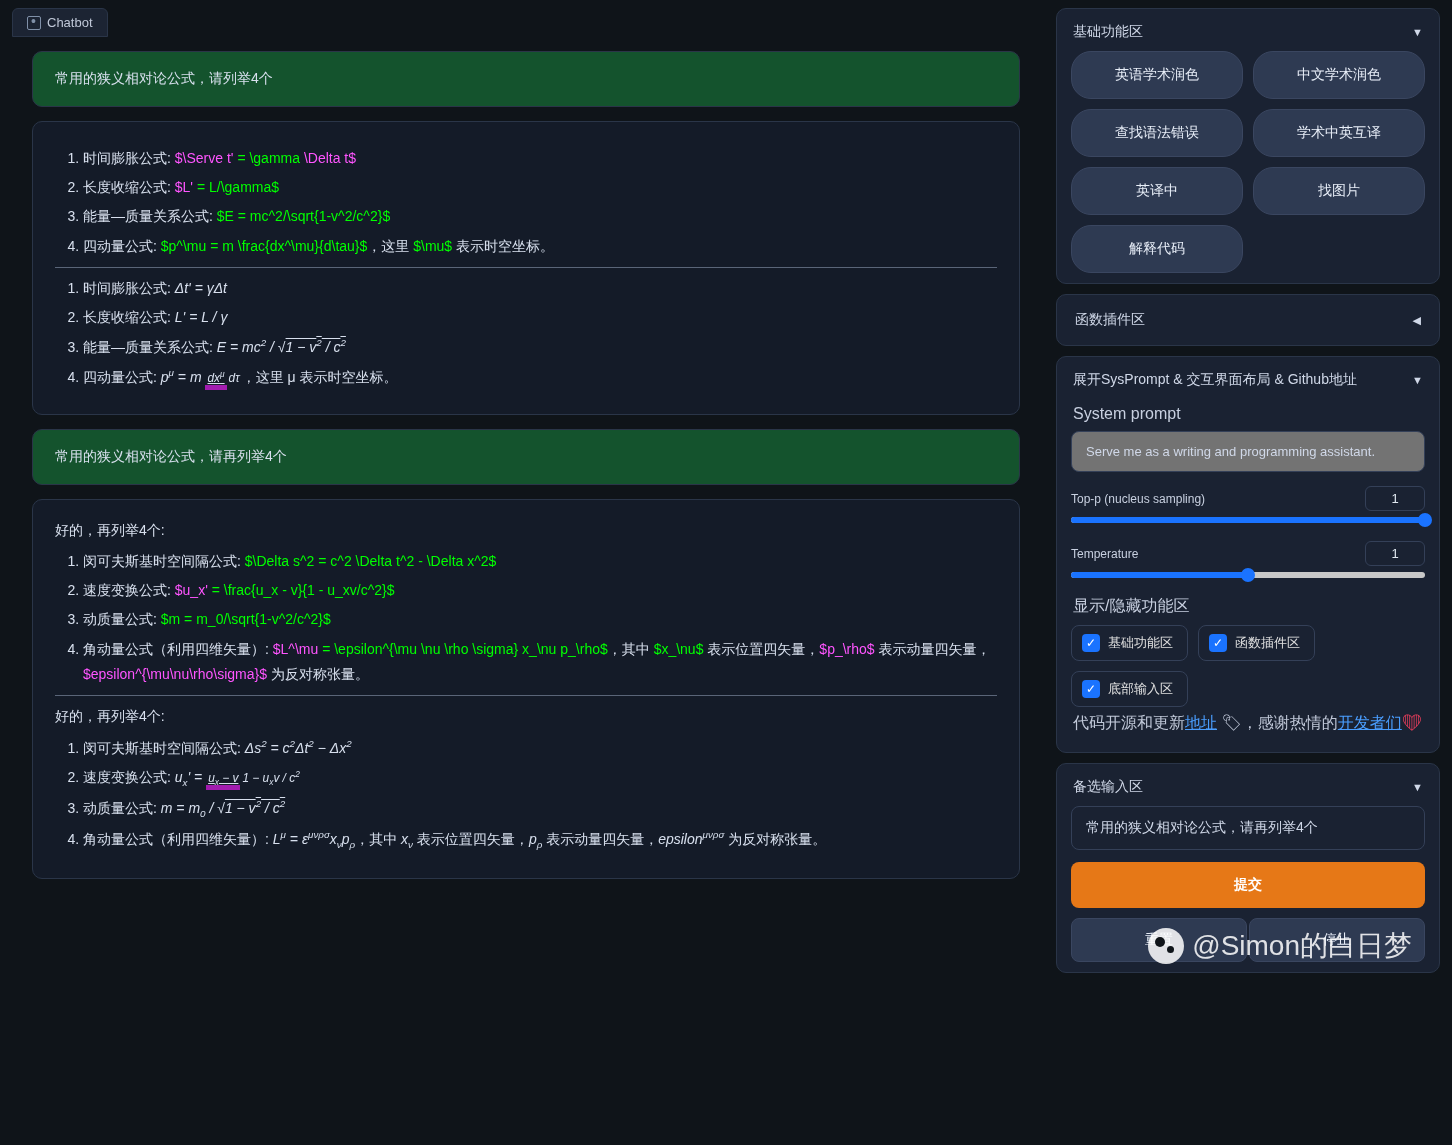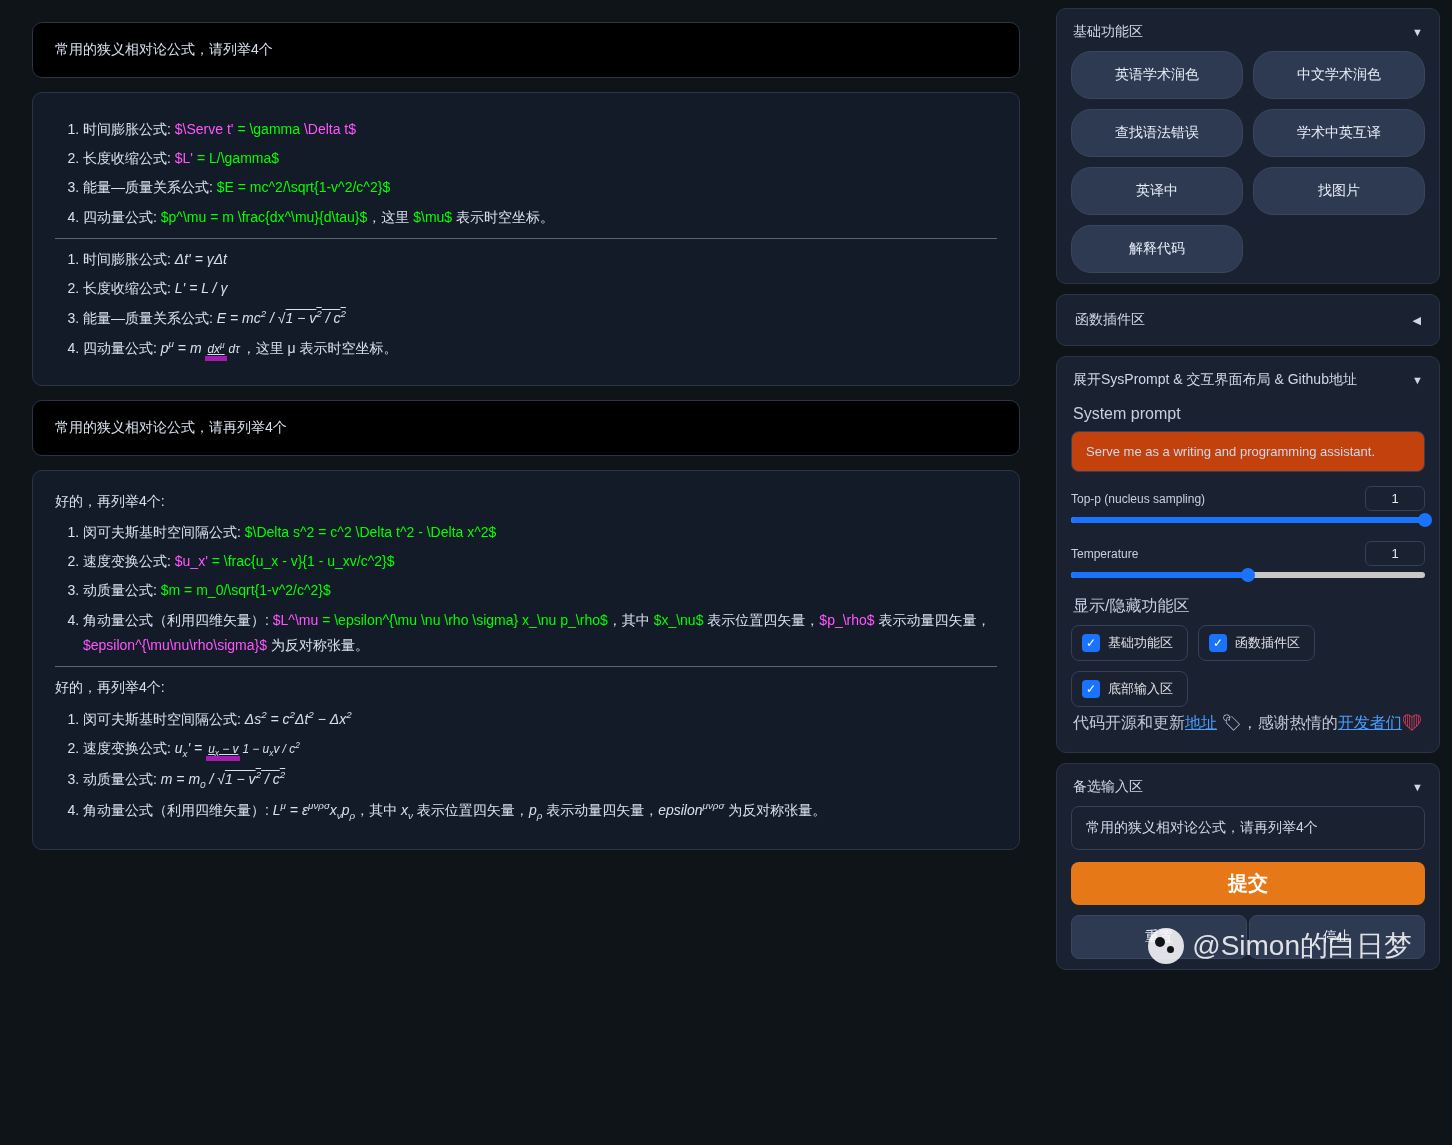--- a/index.html
+++ b/index.html
@@ -29,21 +29,21 @@
 }
 .tab-icon { width: 14px; height: 14px; border: 1px solid #8090a8; border-radius: 2px; position: relative; }
 .tab-icon::after { content: '•'; position: absolute; top: -4px; left: 3px; font-size: 14px; color: #8090a8; }
 .chat-scroll { flex: 1; overflow-y: auto; }
 .msg-user, .msg-bot {
   border: 1px solid #2a3548;
   border-radius: 10px;
   padding: 18px 22px;
   margin: 14px 20px;
 }
-.msg-user { background: #000000; color: #d8e0ee; }
+.msg-user { background: #14532d; color: #d8e0ee; }
 .msg-bot { background: #141b28; color: #d8e0ee; line-height: 1.8; }
 .msg-bot ol { padding-left: 28px; margin: 6px 0; }
 .msg-bot li { margin: 4px 0; }
 .latex-raw { color: #00ff00; }
 .latex-var { color: #ff55ff; }
 .hr { border: none; border-top: 1px solid #5a6578; margin: 8px 0; }
 .rendered { font-style: italic; }
 .sup { vertical-align: super; font-size: 0.7em; }
 .sub { vertical-align: sub; font-size: 0.7em; }
 .frac { display: inline-block; text-align: center; vertical-align: middle; font-size: 0.85em; }
@@ -73,21 +73,21 @@
   border-radius: 20px;
   padding: 14px 8px;
   text-align: center;
   color: #e8eef8;
   font-size: 14px;
   cursor: pointer;
   font-weight: 500;
 }
 .sp-label { color: #c8d0e0; font-size: 16px; margin: 6px 0 8px 2px; }
 .sp-box {
-  background: #c2410c;
+  background: #737373;
   border: 1px solid #344058;
   border-radius: 8px;
   padding: 12px 14px;
   color: #d0d8e8;
   font-size: 13px;
   margin-bottom: 14px;
 }
 .slider-row { display: flex; align-items: center; justify-content: space-between; margin-bottom: 6px; }
 .slider-row .lbl { color: #c8d0e0; font-size: 12px; }
 .slider-val {
@@ -138,24 +138,24 @@
   padding: 12px 14px;
   color: #d0d8e8;
   font-size: 14px;
   margin-bottom: 12px;
 }
 .submit-btn {
   width: 100%;
   background: #e67817;
   border: none;
   border-radius: 8px;
-  padding: 8px;
+  padding: 14px;
   text-align: center;
   color: white;
-  font-size: 20px;
+  font-size: 14px;
   font-weight: 600;
   cursor: pointer;
   margin-bottom: 10px;
 }
 .bottom-btns { display: flex; gap: 2px; }
 .bottom-btn {
   flex: 1;
   background: #2e3a52;
   border: 1px solid #3a4660;
   border-radius: 8px;
@@ -185,20 +185,26 @@
 .watermark .logo::before, .watermark .logo::after {
   content:''; position:absolute; background:#0f1419; border-radius:50%;
 }
 .watermark .logo::before { width:10px; height:10px; top:9px; left:7px; }
 .watermark .logo::after { width:7px; height:7px; top:18px; left:19px; }
 </style>
 </head>
 <body>
 
 <div class="main-panel">
+  <div class="tab-bar">
+    <div class="tab">
+      <span class="tab-icon"></span>
+      <span>Chatbot</span>
+    </div>
+  </div>
 
   <div class="chat-scroll">
 
     <div class="msg-user">
       <span>常用的狭义相对论公式，请列举4个</span>
     </div>
 
     <div class="msg-bot">
       <ol>
         <li><span>时间膨胀公式:</span> <span class="latex-var">$\Serve t'</span> <span class="latex-raw">= \gamma</span> <span class="latex-var">\Delta t$</span></li>

